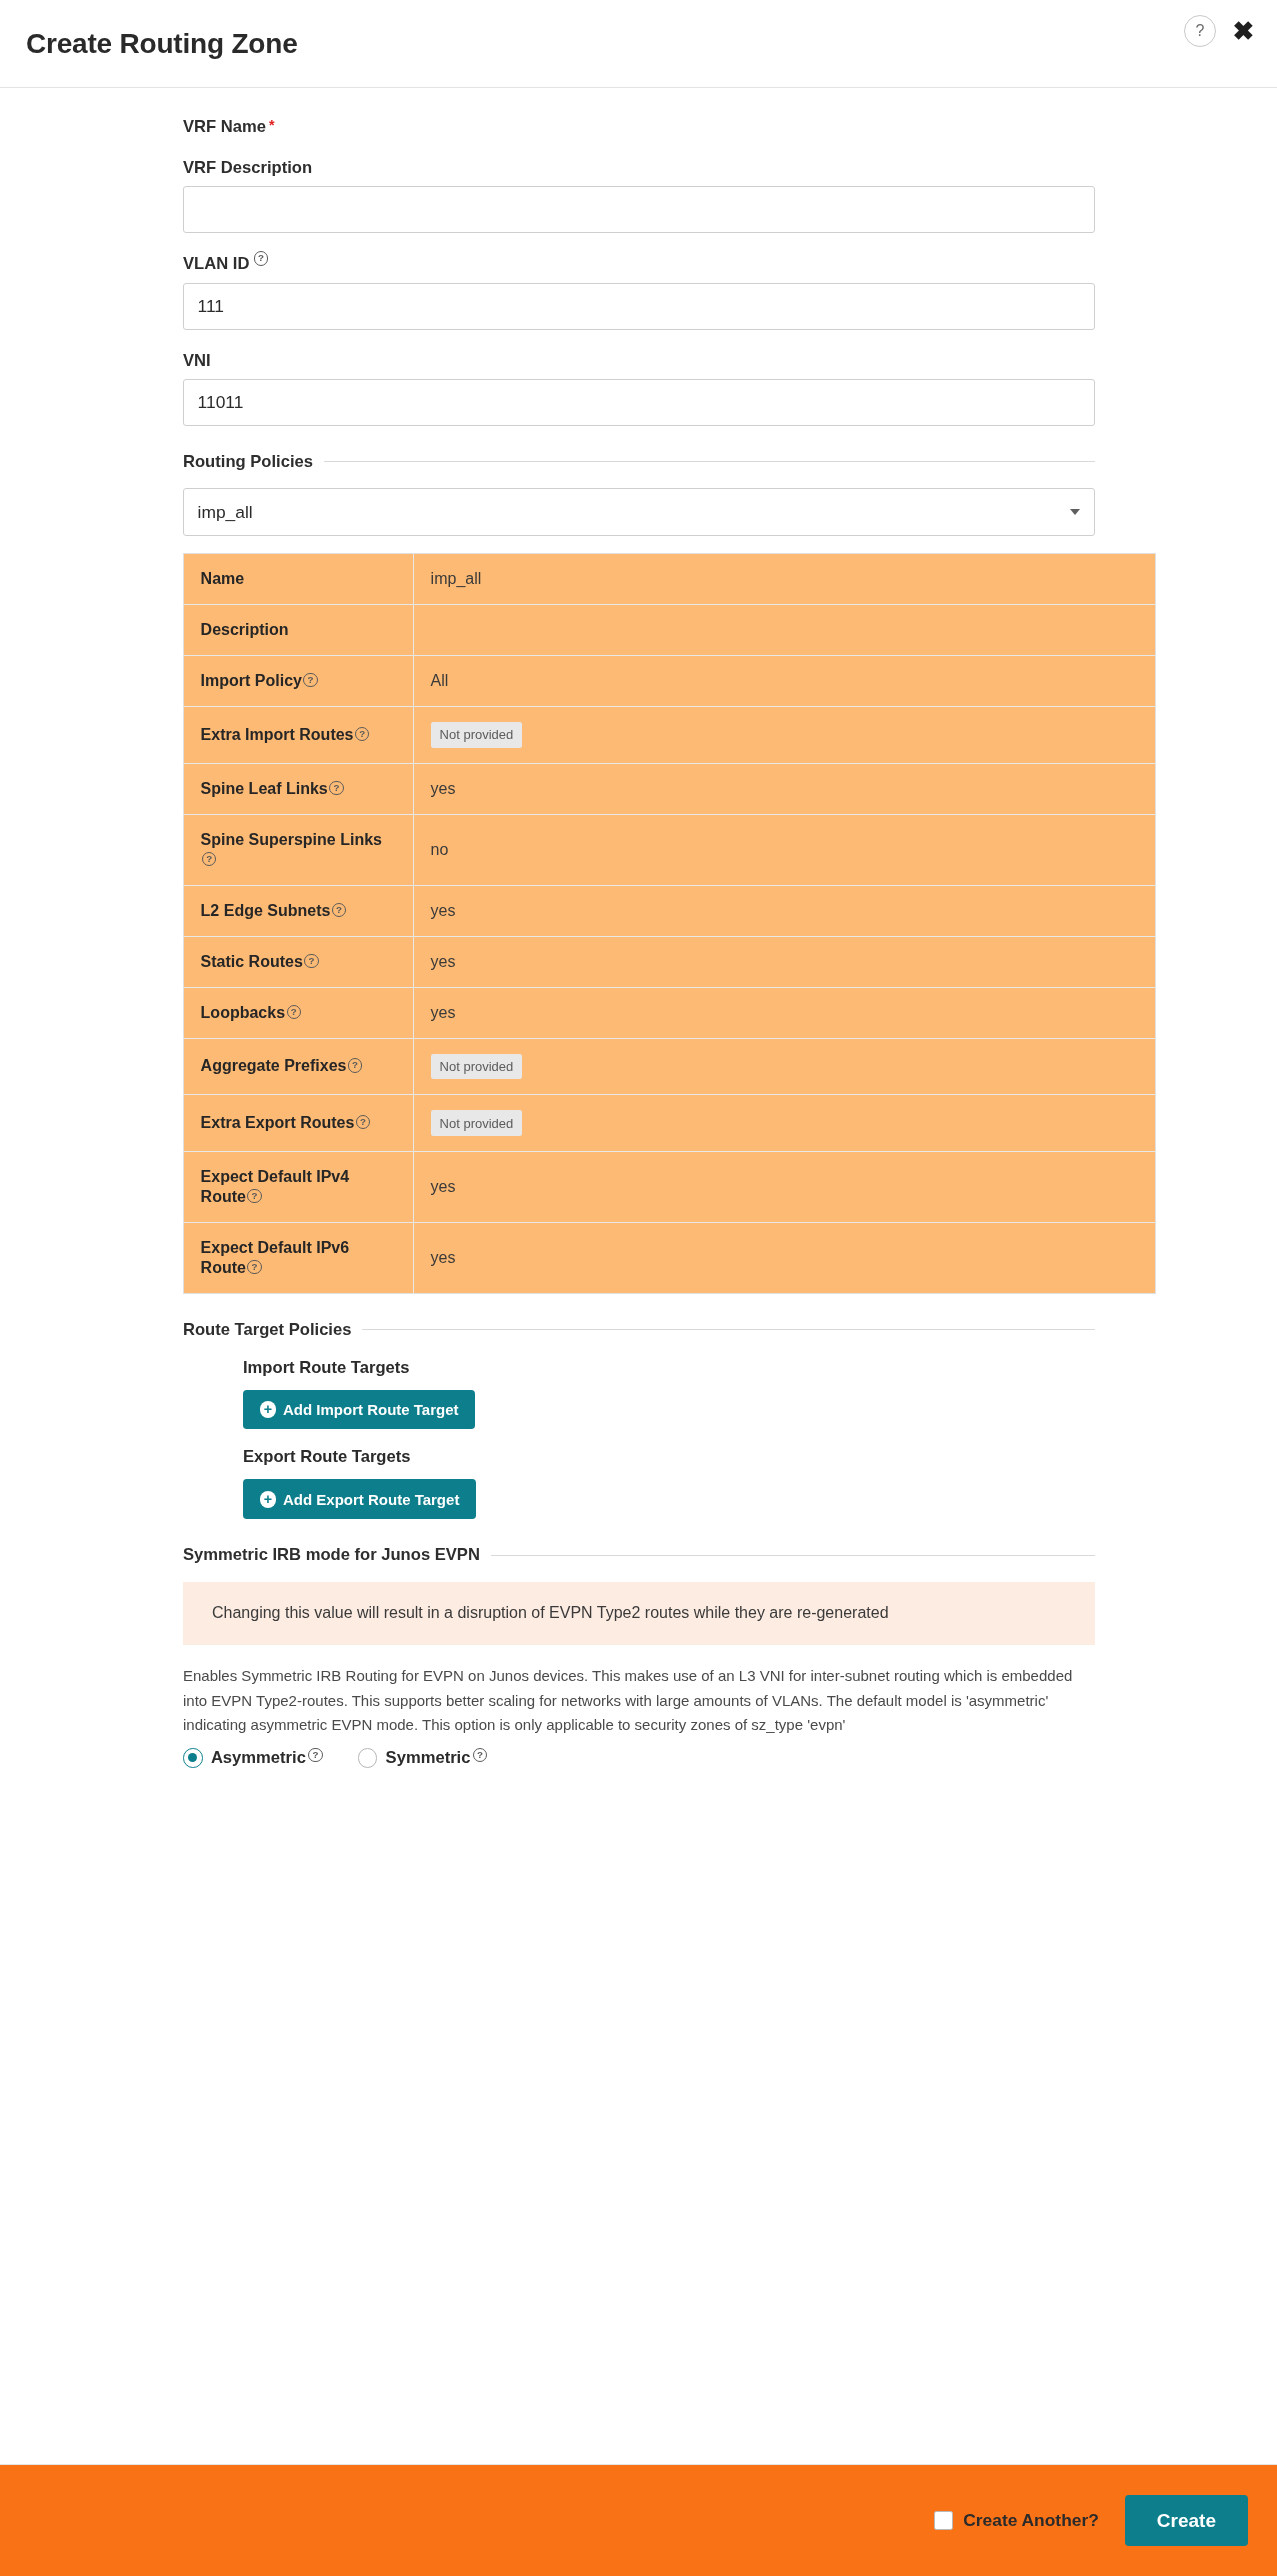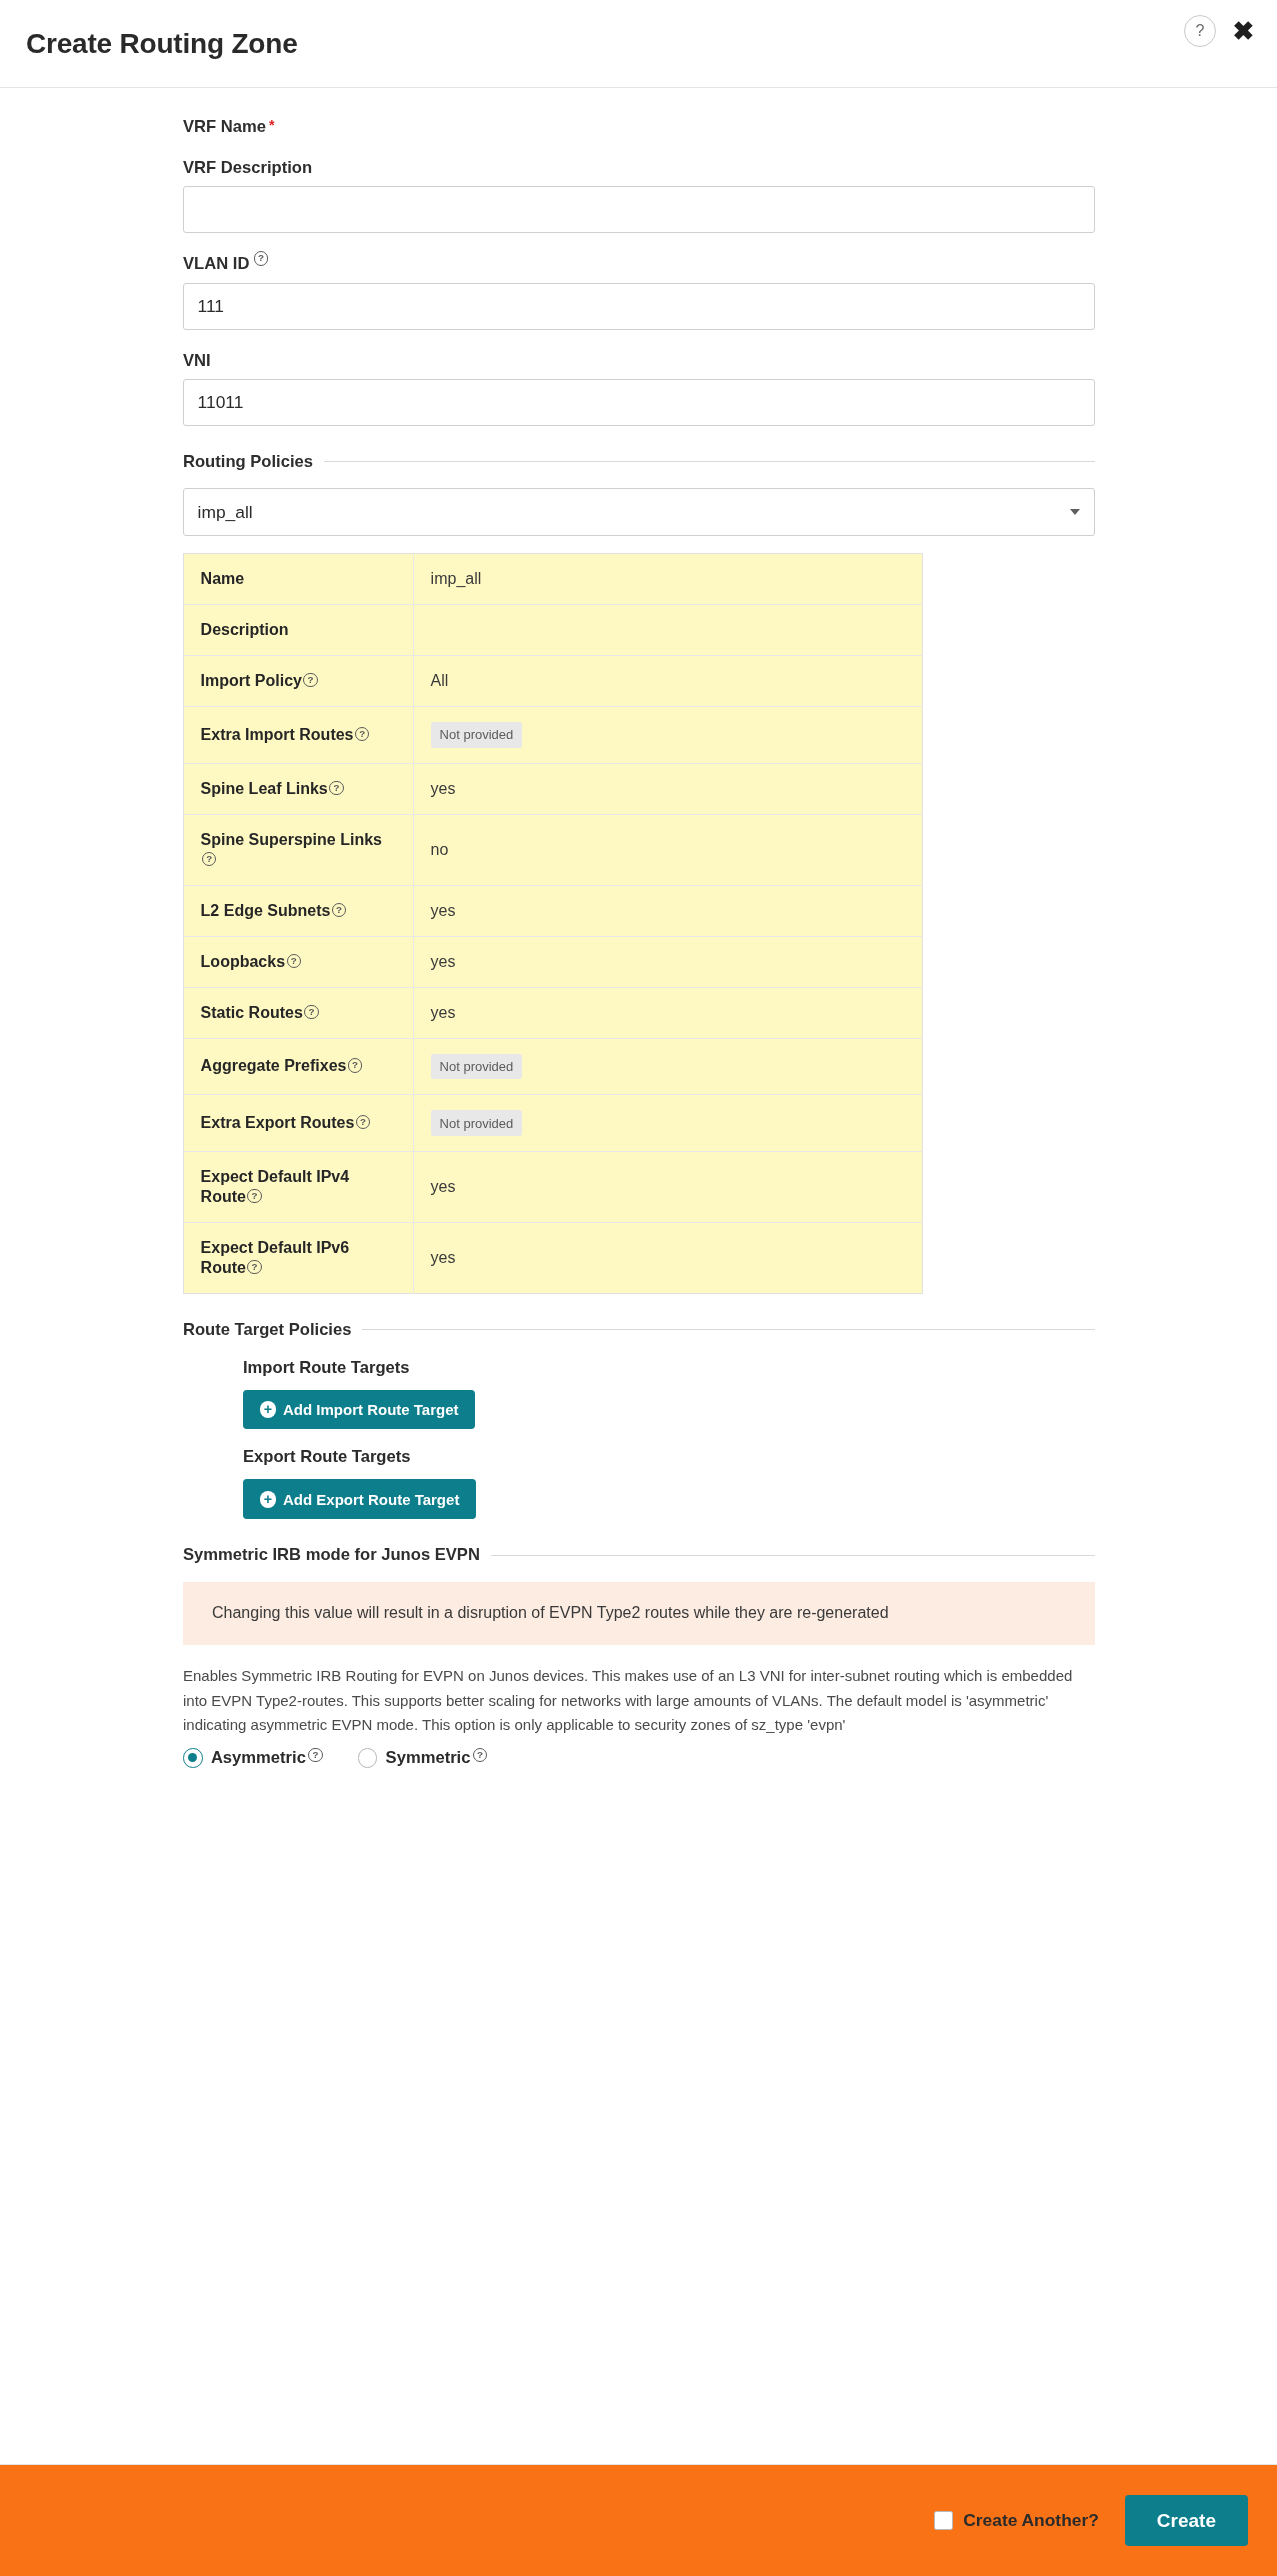--- a/index.html
+++ b/index.html
@@ -158,25 +158,25 @@
     top: 50%;
     transform: translateY(-50%);
     width: 0; height: 0;
     border-left: 5.3px solid transparent;
     border-right: 5.3px solid transparent;
     border-top: 6px solid #5f5f5f;
   }
 
   
   .prop-table {
-    width: 740px;
+    width: 973px;
     border: 0.8px solid #e0e0e0;
     border-collapse: collapse;
     margin-top: 16.6px;
-    background: #fef9c3;
+    background: #fdba74;
   }
   .prop-table tr { border-bottom: 0.8px solid #e8e8e8; }
   .prop-table tr:last-child { border-bottom: none; }
   .prop-table td {
     vertical-align: middle;
     padding: 15px 16.6px;
   }
   .prop-table td.key {
     width: 230px;
     font-size: 16px;
@@ -436,29 +436,29 @@
         <tr>
           <td class="key">
             <span>L2 Edge Subnets</span><span class="qmark">?</span>
           </td>
           <td class="val">
             <span>yes</span>
           </td>
         </tr>
         <tr>
           <td class="key">
+            <span>Static Routes</span><span class="qmark">?</span>
+          </td>
+          <td class="val">
+            <span>yes</span>
+          </td>
+        </tr>
+        <tr>
+          <td class="key">
             <span>Loopbacks</span><span class="qmark">?</span>
-          </td>
-          <td class="val">
-            <span>yes</span>
-          </td>
-        </tr>
-        <tr>
-          <td class="key">
-            <span>Static Routes</span><span class="qmark">?</span>
           </td>
           <td class="val">
             <span>yes</span>
           </td>
         </tr>
         <tr>
           <td class="key">
             <span>Aggregate Prefixes</span><span class="qmark">?</span>
           </td>
           <td class="val">

